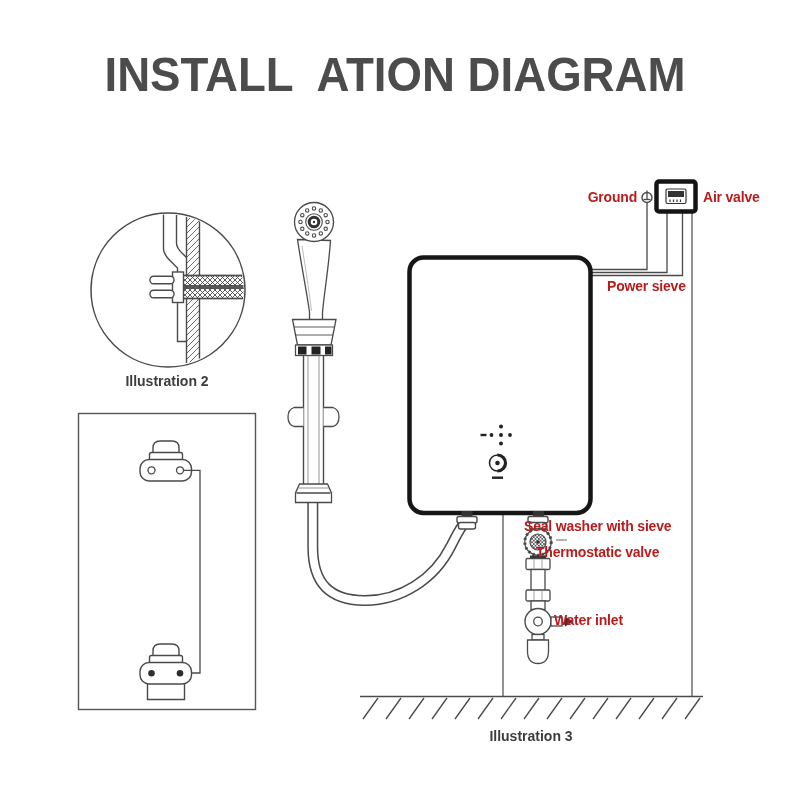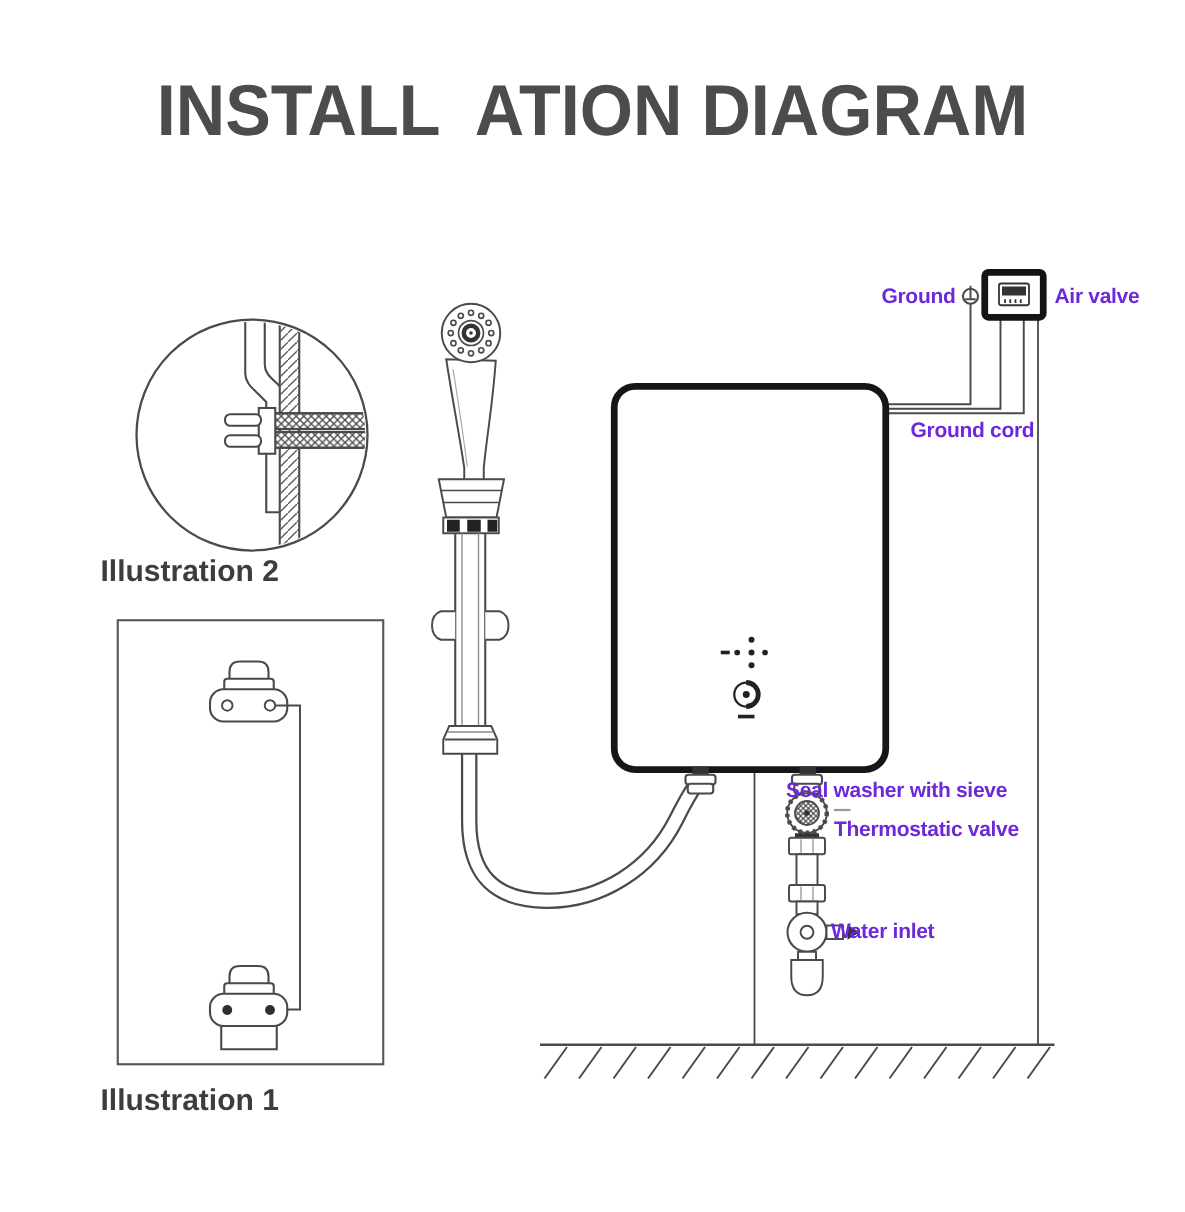--- a/index.html
+++ b/index.html
@@ -2,29 +2,29 @@
 <html><head>
 <meta charset="utf-8">
 <style>
   html,body{margin:0;padding:0;background:#fff;}
   #page{position:relative;width:790px;height:760px;background:#fff;overflow:hidden;
         font-family:Liberation Sans, sans-serif;}
   svg{position:absolute;left:0;top:0;}
   .title{position:absolute;left:0;top:47px;width:790px;text-align:center;
          font-size:48px;font-weight:bold;color:#4c4c4c;letter-spacing:0px;
          white-space:pre;transform:scaleX(0.95);transform-origin:center;}
-  .lbl{position:absolute;font-size:14px;font-weight:bold;color:#6d28d9;
+  .lbl{position:absolute;font-size:14px;font-weight:bold;color:#b91c1c;
        letter-spacing:-0.2px;white-space:nowrap;line-height:15px;}
-  .cap{position:absolute;width:200px;text-align:left;font-size:20px;
+  .cap{position:absolute;width:200px;text-align:center;font-size:14px;
        font-weight:bold;color:#3d3d3d;line-height:17px;}
   .ground-lbl{right:153px;top:190px;}
   .airswitch-lbl{left:703px;top:190px;}
   .powercord-lbl{left:607px;top:279px;}
   .sealwasher-lbl{left:524px;top:519px;}
-  .thermo-lbl{left:556px;top:545px;}
+  .thermo-lbl{left:536px;top:545px;}
   .waterinlet-lbl{left:554px;top:613px;}
   .cap2{left:67px;top:373px;}
   .cap1{left:67px;top:726px;}
   .cap3{left:431px;top:728px;}
 </style>
 </head>
 <body>
 
 <div id="page">
 
@@ -231,21 +231,21 @@
         <polygon points="565,616.5 573,621.5 565,626.5" fill="#333" stroke="none"></polygon>
         <rect x="532" y="634.5" width="12" height="5.5" fill="#fff"></rect>
         <path d="M527.5,640 L548.5,640 L548.5,651 C548.5,660 544,663.5 538,663.5 C532,663.5 527.5,660 527.5,651 Z" fill="#fff"></path>
       </g>
       <line x1="556" y1="540" x2="567" y2="540" stroke="#999" stroke-width="1.5"></line>
     </g>
   </svg>
 
   <div class="lbl ground-lbl">Ground</div>
   <div class="lbl airswitch-lbl">Air valve</div>
-  <div class="lbl powercord-lbl">Ground cord</div>
+  <div class="lbl powercord-lbl">Power sieve</div>
   <div class="lbl sealwasher-lbl">Seal washer with sieve</div>
   <div class="lbl thermo-lbl">Thermostatic valve</div>
   <div class="lbl waterinlet-lbl">Water inlet</div>
 
   <div class="cap cap2">Illustration 2</div>
-  <div class="cap cap1">Illustration 1</div>
+  <div class="cap cap3">Illustration 3</div>
 
 </div>
 
 </body></html>

